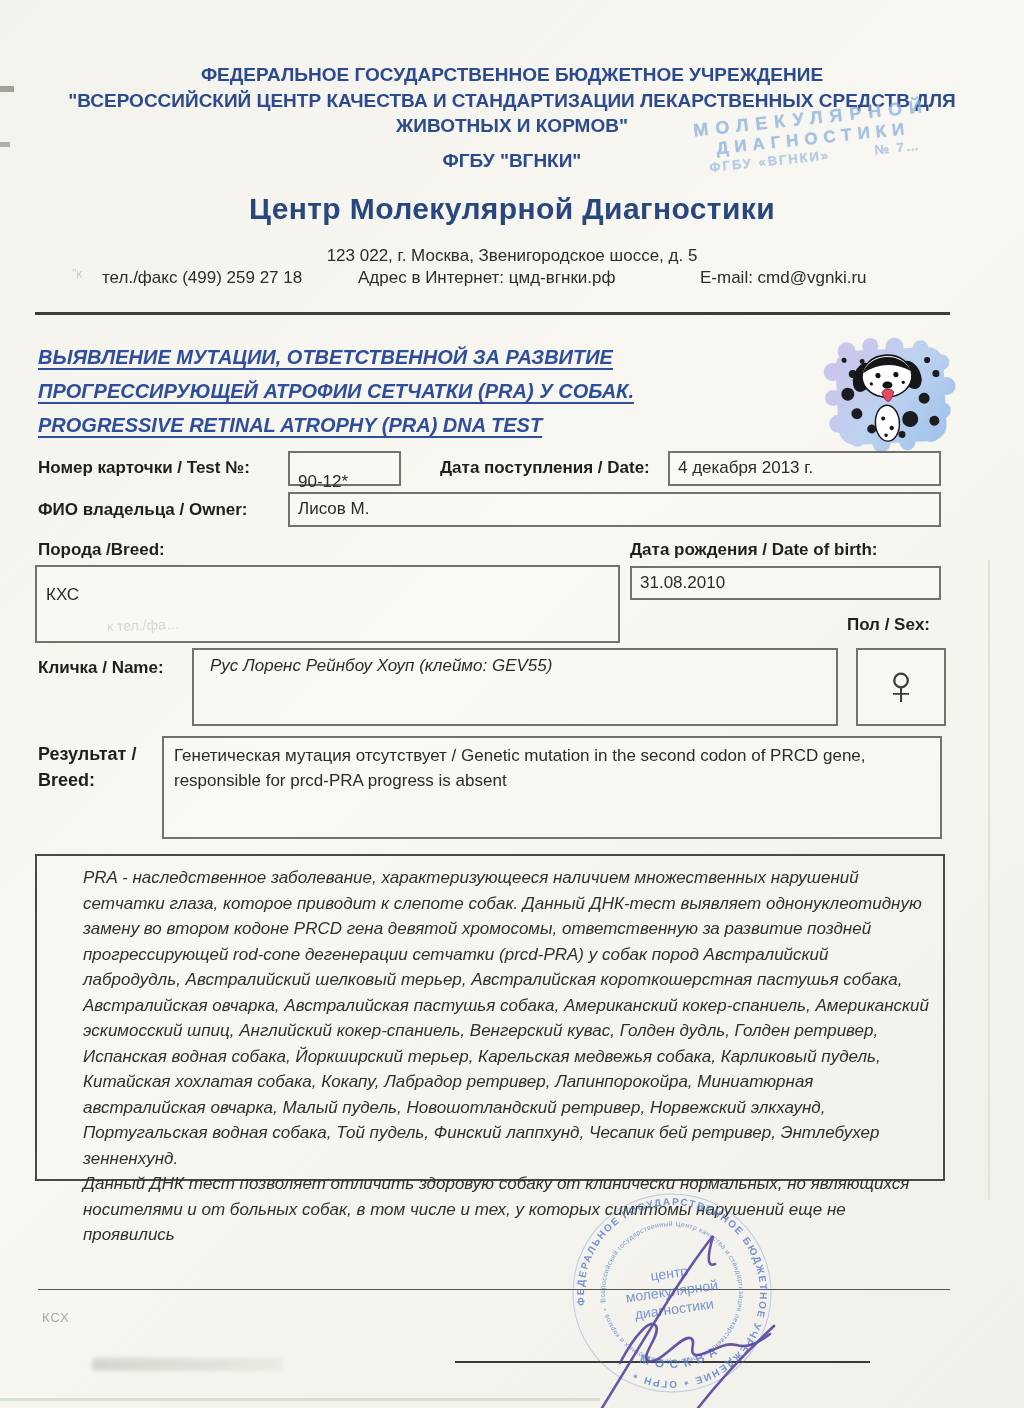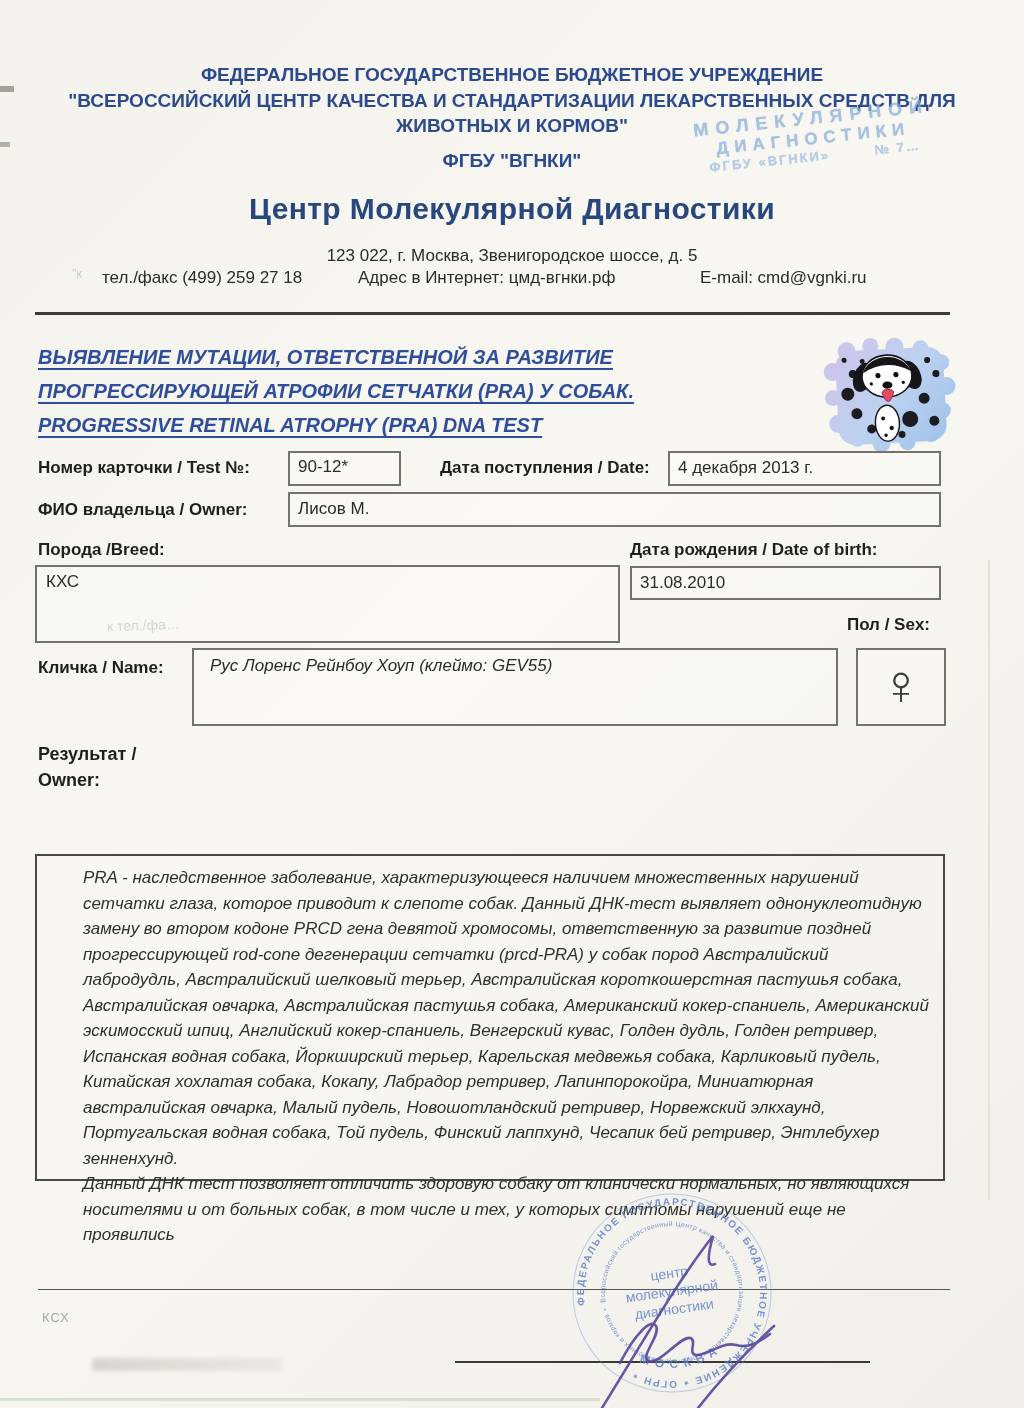--- a/index.html
+++ b/index.html
@@ -112,55 +112,58 @@
         <circle cx="77" cy="39" r="2.6" fill="#0e0e12"></circle>
       <circle cx="52" cy="47" r="1.6" fill="#0e0e12"></circle>
         <circle cx="84" cy="47" r="1.6" fill="#0e0e12"></circle>
       <ellipse cx="68" cy="49" rx="5" ry="3.6" fill="#0e0e12"></ellipse>
       <path d="M62,56 Q68,75 74,56 Q71,52 68,53.5 Q65,52 62,56 Z" fill="#e14b63" stroke="#8f1f33" stroke-width="0.8"></path>
     </g>
   </svg>
 
   <div class="abs lbl" style="left:38px;top:458px;">Номер карточки / Test №:</div>
   <div class="abs box" style="left:288px;top:451px;width:113px;height:35px;">
-    <div class="val" style="padding:4px 8px;">90-12*</div>
+    <div class="val" style="padding:19px 8px;">90-12*</div>
   </div>
   <div class="abs lbl" style="left:440px;top:458px;">Дата поступления / Date:</div>
   <div class="abs box" style="left:668px;top:451px;width:273px;height:35px;">
     <div class="val" style="padding:5px 8px;border-radius:7px;">4 декабря 2013 г.</div>
   </div>
 
   <div class="abs lbl" style="left:38px;top:500px;">ФИО владельца / Owner:</div>
   <div class="abs box" style="left:288px;top:492px;width:653px;height:35px;">
     <div class="val" style="padding:5px 8px;">Лисов М.</div>
   </div>
 
   <div class="abs lbl" style="left:38px;top:540px;">Порода  /Breed:</div>
   <div class="abs lbl" style="left:630px;top:540px;">Дата рождения / Date of birth:</div>
 
   <div class="abs box" style="left:35px;top:565px;width:585px;height:78px;">
-    <div class="val" style="padding:5px 9px;">КХС</div>
+    <div class="val" style="padding:5px 9px;margin-top:13px;">КХС</div>
     <div class="ghost" style="position:absolute;left:70px;top:50px;font-size:14px;opacity:.33;transform:rotate(-2deg);">к тел./фа…</div>
   </div>
   <div class="abs box" style="left:630px;top:566px;width:311px;height:34px;">
     <div class="val" style="padding:5px 8px;">31.08.2010</div>
   </div>
 
   <div class="abs lbl" style="left:790px;top:615px;width:140px;text-align:right;">Пол / Sex:</div>
 
   <div class="abs lbl" style="left:38px;top:658px;">Кличка / Name:</div>
   <div class="abs box" style="left:192px;top:648px;width:646px;height:78px;">
     <div class="val" style="padding:6px 16px;font-style:italic;">Рус Лоренс Рейнбоу Хоуп (клеймо: GEV55)</div>
   </div>
   <div class="abs box" style="left:856px;top:648px;width:90px;height:78px;">
     <span style="position:absolute;left:0;top:-4px;width:100%;text-align:center;font-family:'DejaVu Sans',sans-serif;font-size:56px;font-weight:200;color:#3c3c38;line-height:78px;">♀</span>
   </div>
 
   <div class="abs lbl" style="left:38px;top:744px;font-size:18px;">Результат /</div>
-  <div class="abs lbl" style="left:38px;top:770px;font-size:18px;">Owner:</div>
+  <div class="abs lbl" style="left:38px;top:770px;font-size:18px;">Breed:</div>
+  <div class="abs box" style="left:162px;top:736px;width:780px;height:103px;">
+    <div class="val" style="padding:6px 10px;line-height:1.45;">Генетическая мутация отсутствует / Genetic mutation in the second codon of PRCD gene, responsible for prcd-PRA progress is absent</div>
+  </div>
 
   <div class="abs info-box" style="left:35px;top:854px;width:910px;height:327px;padding-left:46px;">
     <p>PRA - наследственное заболевание, характеризующееся наличием множественных нарушений сетчатки глаза, которое приводит к слепоте собак. Данный ДНК-тест выявляет однонуклеотидную замену во втором кодоне PRCD гена девятой хромосомы, ответственную за развитие поздней прогрессирующей rod-cone дегенерации сетчатки (prcd-PRA)  у собак пород Австралийский лабродудль, Австралийский шелковый терьер, Австралийская короткошерстная пастушья собака, Австралийская овчарка, Австралийская пастушья собака, Американский кокер-спаниель, Американский эскимосский шпиц, Английский кокер-спаниель, Венгерский кувас, Голден дудль, Голден ретривер, Испанская водная собака, Йоркширский терьер, Карельская медвежья собака, Карликовый пудель, Китайская хохлатая собака, Кокапу, Лабрадор ретривер, Лапинпорокойра, Миниатюрная австралийская овчарка, Малый пудель, Новошотландский ретривер, Норвежский элкхаунд, Португальская водная собака, Той пудель, Финский лаппхунд, Чесапик бей ретривер, Энтлебухер зенненхунд.</p>
     <p>Данный ДНК тест позволяет отличить здоровую собаку от клинически нормальных, но являющихся носителями и от больных собак, в том числе и тех, у которых симптомы нарушений еще не проявились</p>
   </div>
 
   <div class="abs ghost" style="left:42px;top:1262px;font-size:13px;letter-spacing:1px;opacity:.75;margin-top:48px;">КСХ</div>
   <div class="abs thinrule" style="left:38px;top:1289px;width:912px;z-index:1;"></div>
 
   <svg class="abs" style="left:556px;top:1178px;z-index:2;opacity:.82;" width="232" height="230" viewBox="0 0 232 230">

